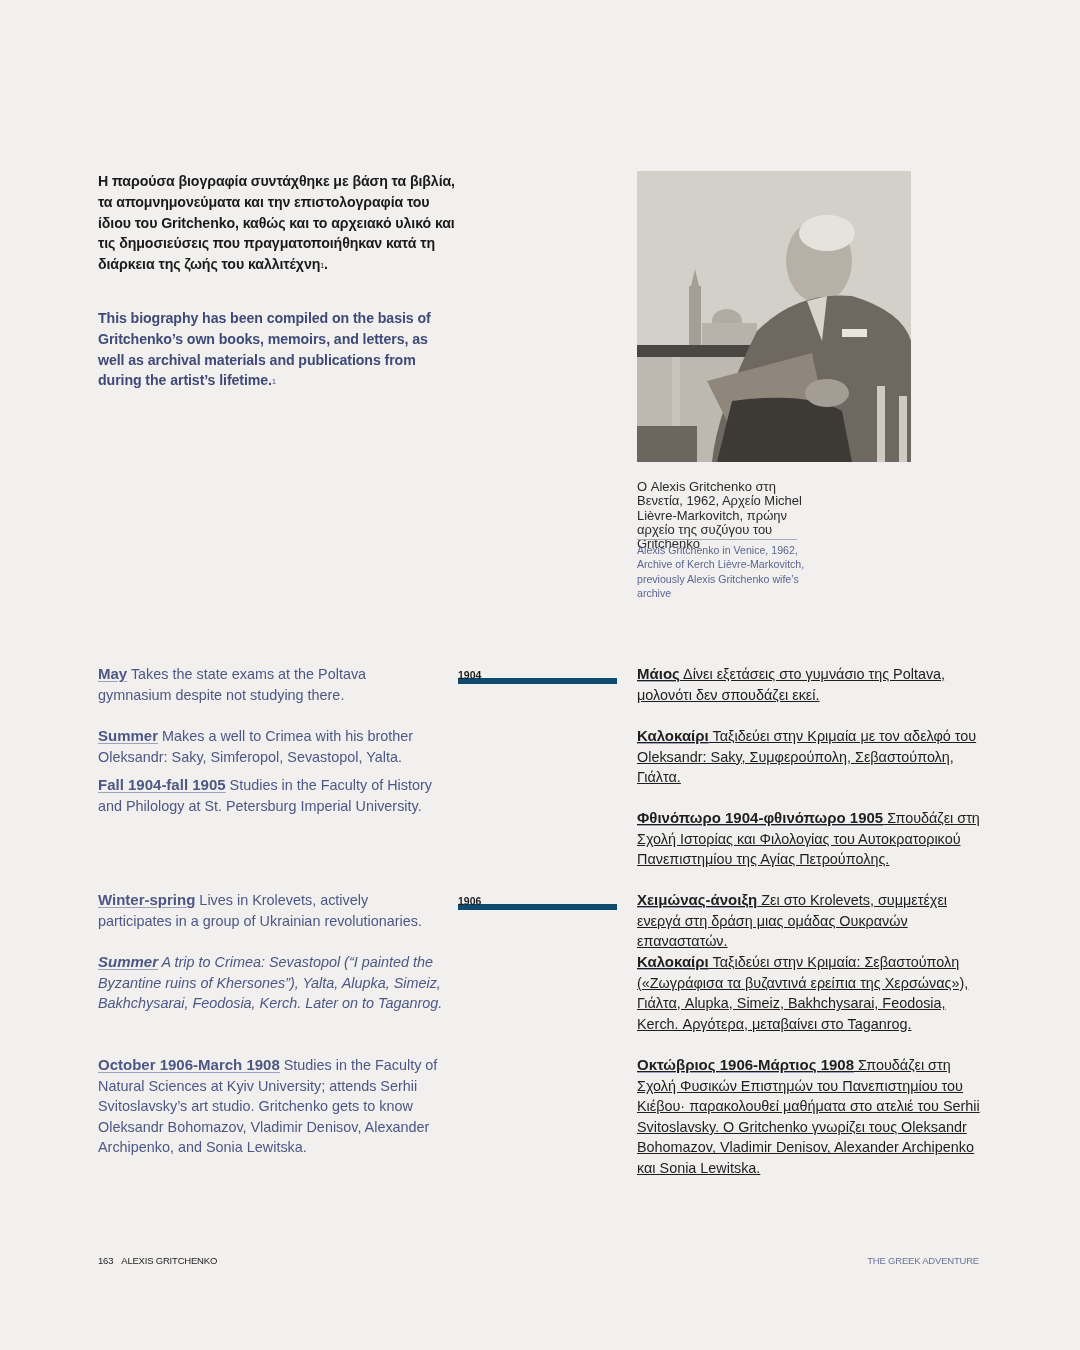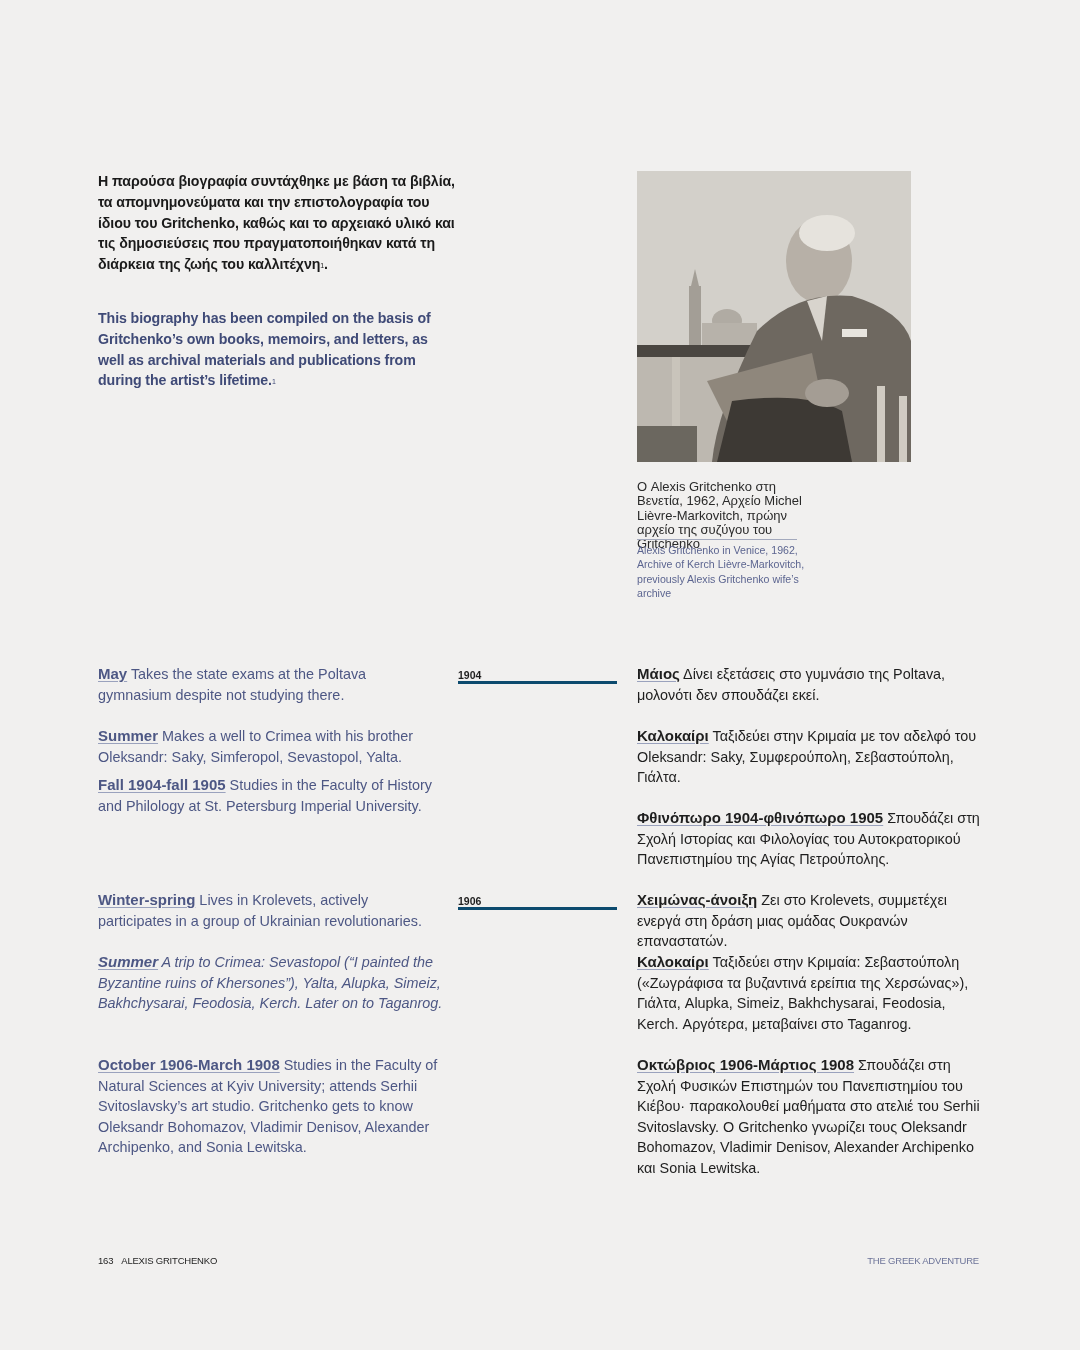--- a/index.html
+++ b/index.html
@@ -34,31 +34,31 @@
     }
     .caption-en {
       position: absolute; left: 637px; top: 543px; width: 170px;
       font-size: 10.6px; line-height: 14.3px; color: #5c6590;
     }
 
     .entry {
       position: absolute; font-size: 14.4px; line-height: 20.6px;
     }
     .entry.en { left: 98px; width: 345px; color: #4d5784; }
-    .entry.gr { left: 637px; width: 345px; color: #1e1e1e; }
+    .entry.gr { left: 637px; width: 345px; color: #1e1e1e; text-decoration: underline; }
     .entry .when {
       font-size: 15px; font-weight: bold; text-decoration: underline;
       text-decoration-color: #9aa2bd; text-underline-offset: 2px;
     }
     .entry.en .when { color: #4d5784; }
     .entry.gr .when { color: #1e1e1e; }
 
     .year {
       position: absolute; left: 458px; width: 159px; height: 16px;
-      border-bottom: 3px solid #0c4a6e;
+      border-bottom: 6px solid #0c4a6e;
       font-size: 10.5px; font-weight: bold; color: #1e1e1e; line-height: 14px;
     }
 
     .footer-left {
       position: absolute; left: 98px; top: 1255px;
       font-size: 9.5px; color: #1e1e1e; letter-spacing: -0.2px;
     }
     .footer-left .pnum { margin-right: 8px; }
     .footer-right {
       position: absolute; right: 101px; top: 1255px;

